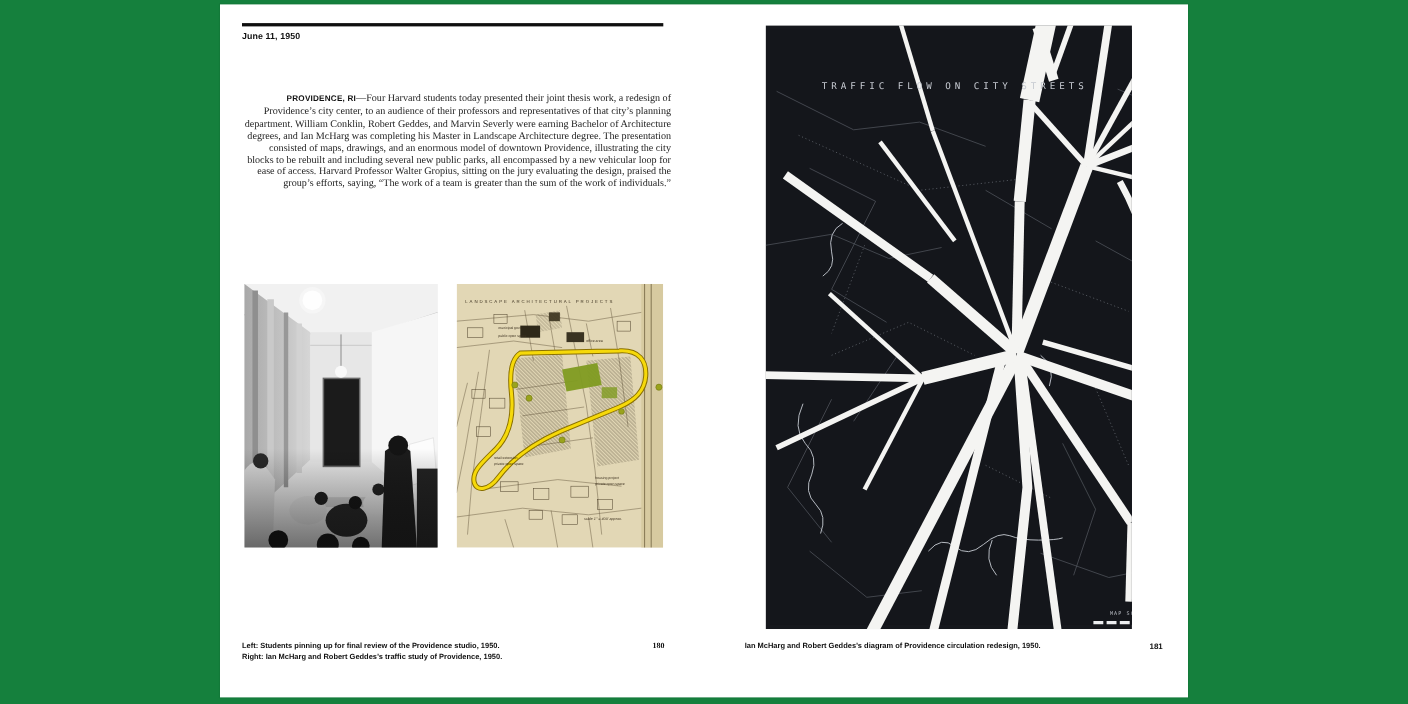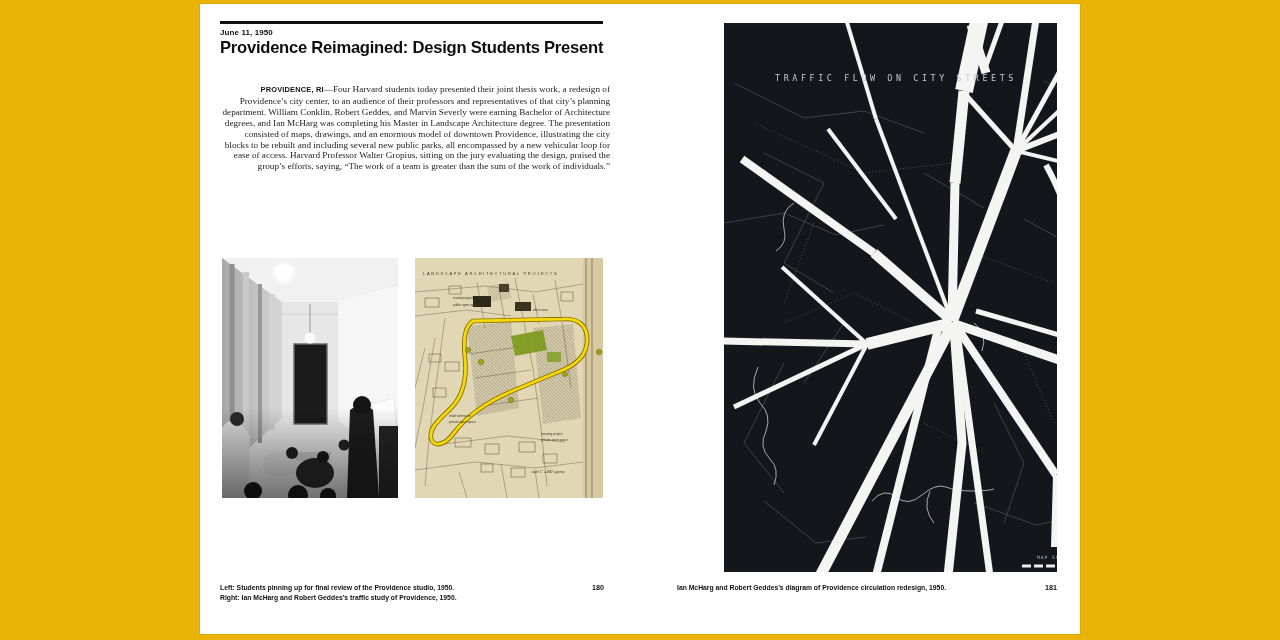--- a/index.html
+++ b/index.html
@@ -1,54 +1,54 @@
 <!DOCTYPE html>
 <html><head>
 <meta charset="utf-8">
 <style>
   * { margin:0; padding:0; box-sizing:border-box; }
   html,body { width:1280px; height:640px; overflow:hidden; }
   body { background:#efefef; font-family:"Liberation Sans", sans-serif; }
-  .stage { position:relative; width:1280px; height:640px; background:#eab308; }
+  .stage { position:relative; width:1280px; height:640px; background:#15803d; }
   .spread { position:absolute; left:200px; top:4px; width:880px; height:630px;
             background:#ffffff; box-shadow:0 0 0 1px rgba(0,0,0,0.05); }
 
   
   .rule { position:absolute; left:20px; top:17px; width:383px; height:2.5px; background:#0f0f0f; }
   .date { position:absolute; left:20px; top:24px; font-size:8px; font-weight:bold;
           letter-spacing:0.1px; color:#0f0f0f; }
   .headline { position:absolute; left:20px; top:34px; width:400px;
           font-size:16.6px; line-height:20px; font-weight:bold; letter-spacing:-0.25px; color:#0f0f0f; }
   .body-text { position:absolute; left:20px; top:80px; width:390px;
           font-family:"Liberation Serif", serif; font-size:9.2px; line-height:10.9px;
           color:#1d1d1d; text-align:right; }
   .lead-in { font-family:"Liberation Sans", sans-serif; font-weight:bold; font-size:7.4px;
           letter-spacing:0.2px; color:#111; }
   .figure { position:absolute; overflow:hidden; }
   .fig-photo { left:22px; top:254px; width:176px; height:240px; }
   .fig-map   { left:215px; top:254px; width:188px; height:240px; }
-  .fig-traffic { left:477px; top:19px; width:380px; height:549px;padding-left:47px; }
+  .fig-traffic { left:449px; top:19px; width:380px; height:549px;padding-left:47px; }
   .caption-block { position:absolute; left:20px; top:579px; width:384px;
           font-size:6.8px; font-weight:bold; line-height:9.6px; color:#101010; }
   .caption-right { position:absolute; left:477px; top:579px; width:380px;
           font-size:6.8px; font-weight:bold; line-height:9.6px; color:#101010; }
   .folio { position:absolute; top:579px; font-size:7.2px; font-weight:bold; color:#101010; text-align:right; }
-  .folio-left  { left:20px;  width:384px; }
+  .folio-left  { left:20px;  width:384px;font-family:Liberation Serif, serif; }
   .folio-right { left:477px; width:380px; }
   svg { display:block; }
 </style>
 </head>
 <body>
 
 <div class="stage">
   <div class="spread">
 
     <div class="rule"></div>
     <div class="date">June 11, 1950</div>
-    <div class="headline"><span>Providence Reimagined: Design Students Present</span><br>
+    <div class="headline"><br>
       </div>
 
     <div class="body-text"><span class="lead-in">PROVIDENCE, RI</span><span>—Four Harvard students today presented their joint thesis work, a redesign of Providence’s city center, to an audience of their professors and representatives of that city’s planning department. William Conklin, Robert Geddes, and Marvin Severly were earning Bachelor of Architecture degrees, and Ian McHarg was completing his Master in Landscape Architecture degree. The presentation consisted of maps, drawings, and an enormous model of downtown Providence, illustrating the city blocks to be rebuilt and including several new public parks, all encompassed by a new vehicular loop for ease of access. Harvard Professor Walter Gropius, sitting on the jury evaluating the design, praised the group’s efforts, saying, “The work of a team is greater than the sum of the work of individuals.”</span></div>
 
     <div class="figure fig-photo">
       <svg viewBox="0 0 176 240" width="176" height="240">
         <defs>
           <linearGradient id="wallL" x1="0" y1="0" x2="1" y2="0">
             <stop offset="0" stop-color="#a8a8a8"></stop>
               <stop offset="1" stop-color="#d6d6d6"></stop>

